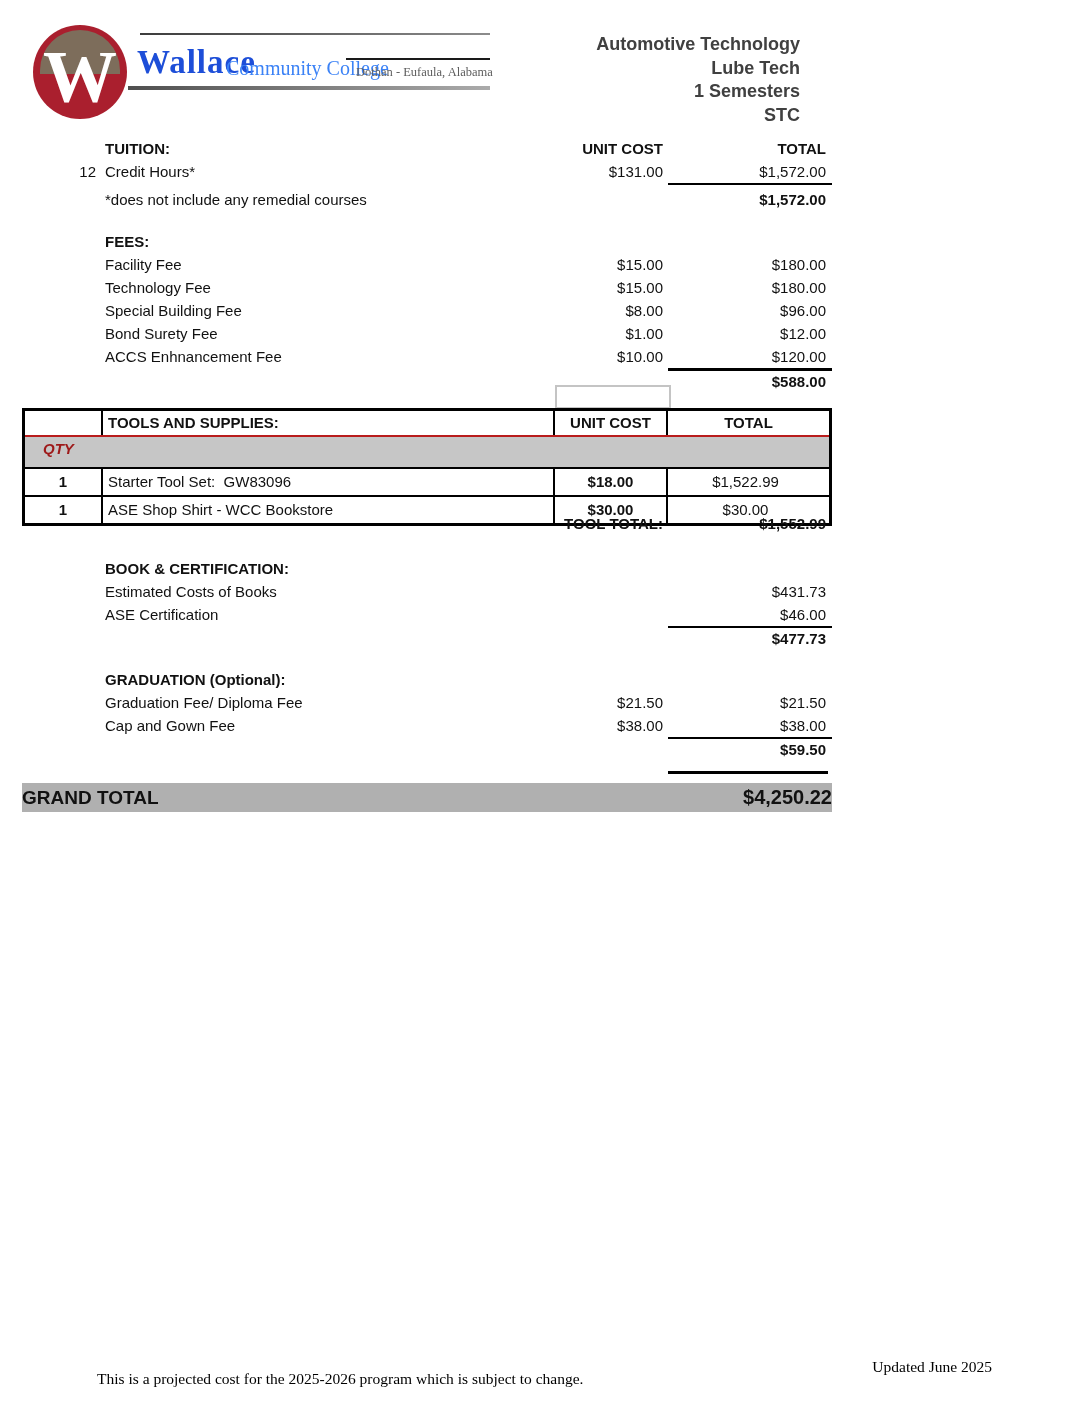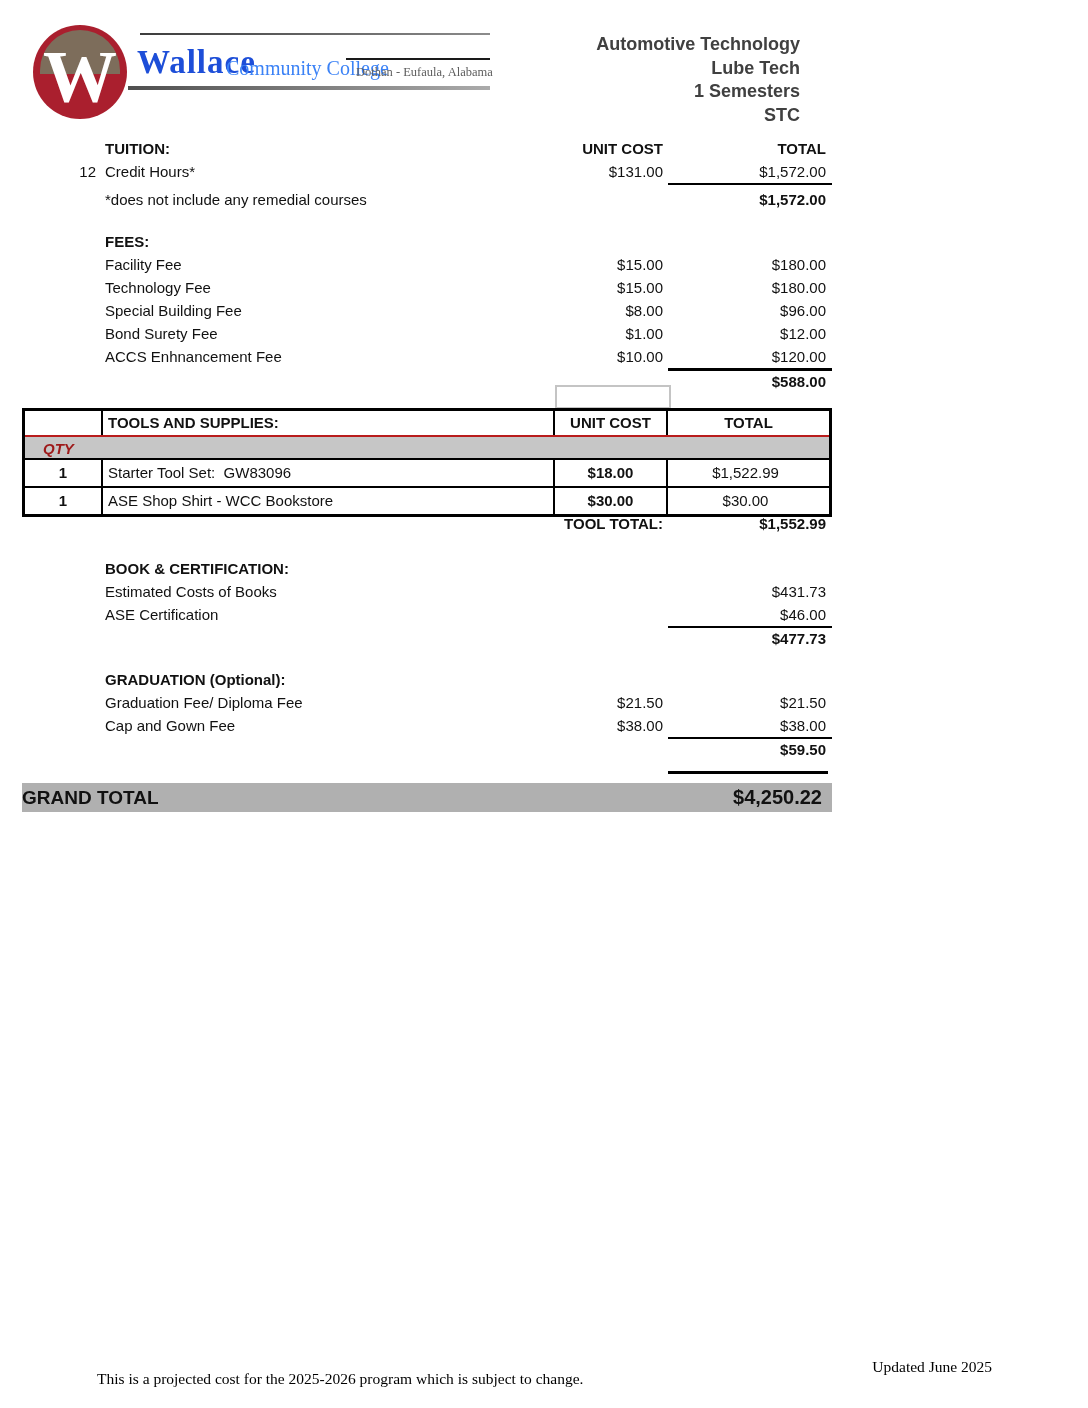--- a/index.html
+++ b/index.html
@@ -35,39 +35,39 @@
   .c-label{padding-left:5px;box-sizing:border-box;}
   .c-unit{text-align:right;padding-right:5px;box-sizing:border-box;}
   .c-total{text-align:right;padding-right:6px;box-sizing:border-box;}
   .b{font-weight:bold;}
   .u2{border-bottom:2px solid #000;}
   .u3{border-bottom:3px solid #000;}
   
   .tbl{position:absolute;left:22px;top:408px;width:810px;border:3px solid #000;box-sizing:border-box;}
   .tbl-row{display:grid;grid-template-columns:78px 452px 113px 161px;font-size:15px;}
   .tbl-head{height:24px;line-height:24px;border-bottom:2px solid #b91c1c;font-weight:bold;}
-  .tbl-qty-band{height:23px;line-height:23px;background:#c6c6c6;border-bottom:2px solid #000;
+  .tbl-qty-band{height:32px;line-height:23px;background:#c6c6c6;border-bottom:2px solid #000;
     color:#9e1a1a;font-weight:bold;font-style:italic;padding-left:18px;font-size:15px;box-sizing:border-box;}
   .tbl-data{height:26px;line-height:26px;}
   .tbl-data-sep{border-bottom:2px solid #000;}
   .v{border-right:2.5px solid #000;box-sizing:border-box;}
   .v2{border-right:2px solid #000;box-sizing:border-box;}
   .t-qty{text-align:center;font-weight:bold;}
   .t-label{padding-left:5px;white-space:pre;box-sizing:border-box;}
   .t-unit{text-align:center;font-weight:bold;}
   .t-total{text-align:center;padding-right:6px;box-sizing:border-box;}
   .t-center{text-align:center;}
   
   .empty-box{position:absolute;left:555px;top:385px;width:116px;height:24px;
     border:2px solid #c4c4c4;box-sizing:border-box;background:#fff;}
   .gt-rule{position:absolute;left:668px;top:771px;width:160px;height:3px;background:#000;}
   .grand-bar{position:absolute;left:22px;top:783px;width:810px;height:29px;background:#b0b0b0;
     display:flex;justify-content:space-between;align-items:center;font-weight:bold;}
   .grand-label{font-size:19px;}
-  .grand-value{font-size:20px;padding-right:10px;}
+  .grand-value{font-size:20px;}
   .footer-note{position:absolute;left:97px;top:1358px;font-family:"Liberation Serif",serif;
     font-size:15.5px;color:#000;margin-top:12px;}
   .footer-updated{position:absolute;right:96px;top:1358px;font-family:"Liberation Serif",serif;
     font-size:15.5px;color:#000;}
 </style>
 </head>
 <body>
 
 <div class="logo">
   <div class="logo-dome"></div>

